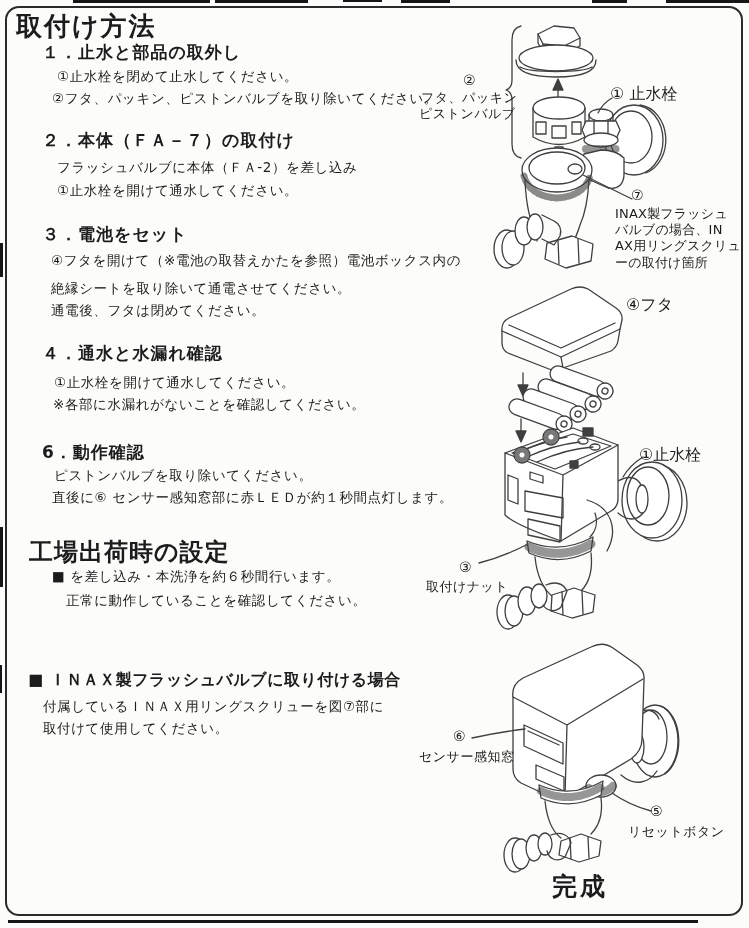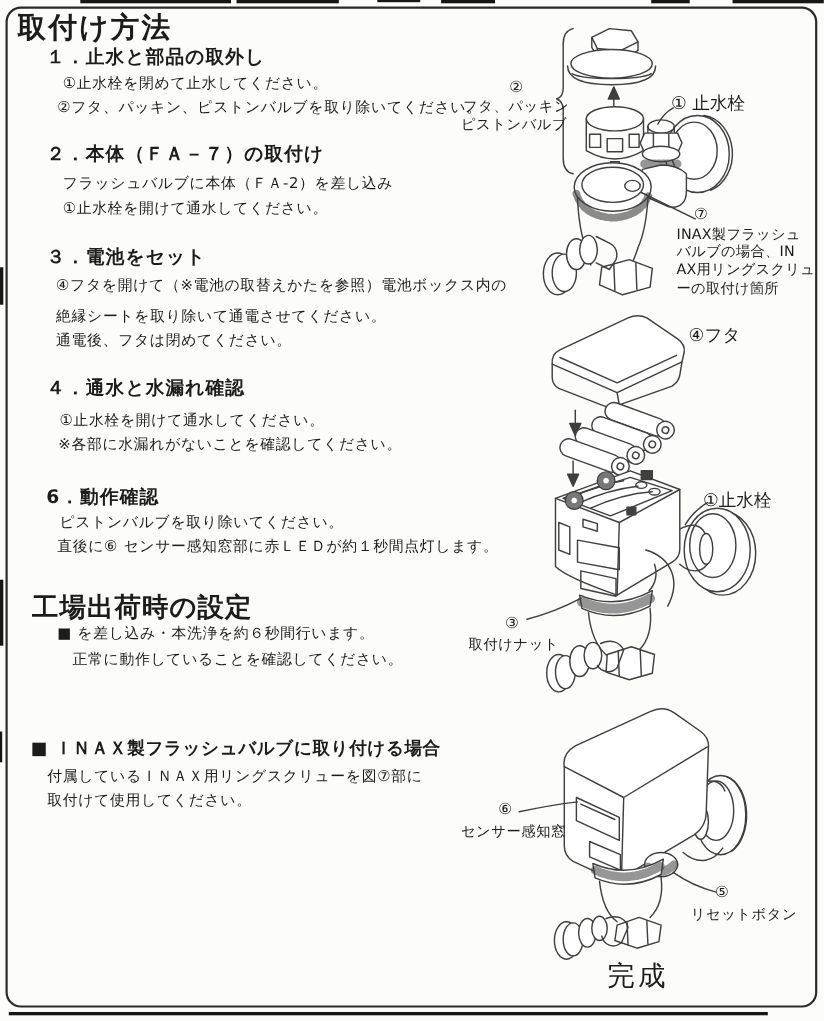--- a/index.html
+++ b/index.html
@@ -14,21 +14,21 @@
     border:2px solid #2b2b2b;border-radius:14px;background:transparent;
   }
   .t{position:absolute;white-space:nowrap;color:#1c1c1c;line-height:1.2;}
   .h1{font-size:26px;font-weight:700;letter-spacing:2px;}
   .sh{font-size:17px;font-weight:600;letter-spacing:1px;}
   .bl{font-size:13.5px;letter-spacing:0.6px;}
   .fh{font-size:24px;font-weight:600;letter-spacing:1px;}
   .ih{font-size:16px;font-weight:600;letter-spacing:0.5px;}
   .lbl{font-size:13px;letter-spacing:0.5px;}
   .num{font-size:14px;}
-  .done{font-size:25px;font-weight:400;letter-spacing:3px;}
+  .done{font-size:25px;font-weight:700;letter-spacing:3px;}
   .l7{font-size:13px;line-height:16.2px;letter-spacing:0.2px;}
   svg{position:absolute;overflow:visible;}
   .art{position:absolute;background:#161616;}
 </style>
 </head>
 <body>
 
 <div class="art" style="left:73px;top:0;width:137px;height:3px"></div>
 <div class="art" style="left:215px;top:0;width:93px;height:3px"></div>
 <div class="art" style="left:343px;top:0;width:39px;height:2px"></div>

